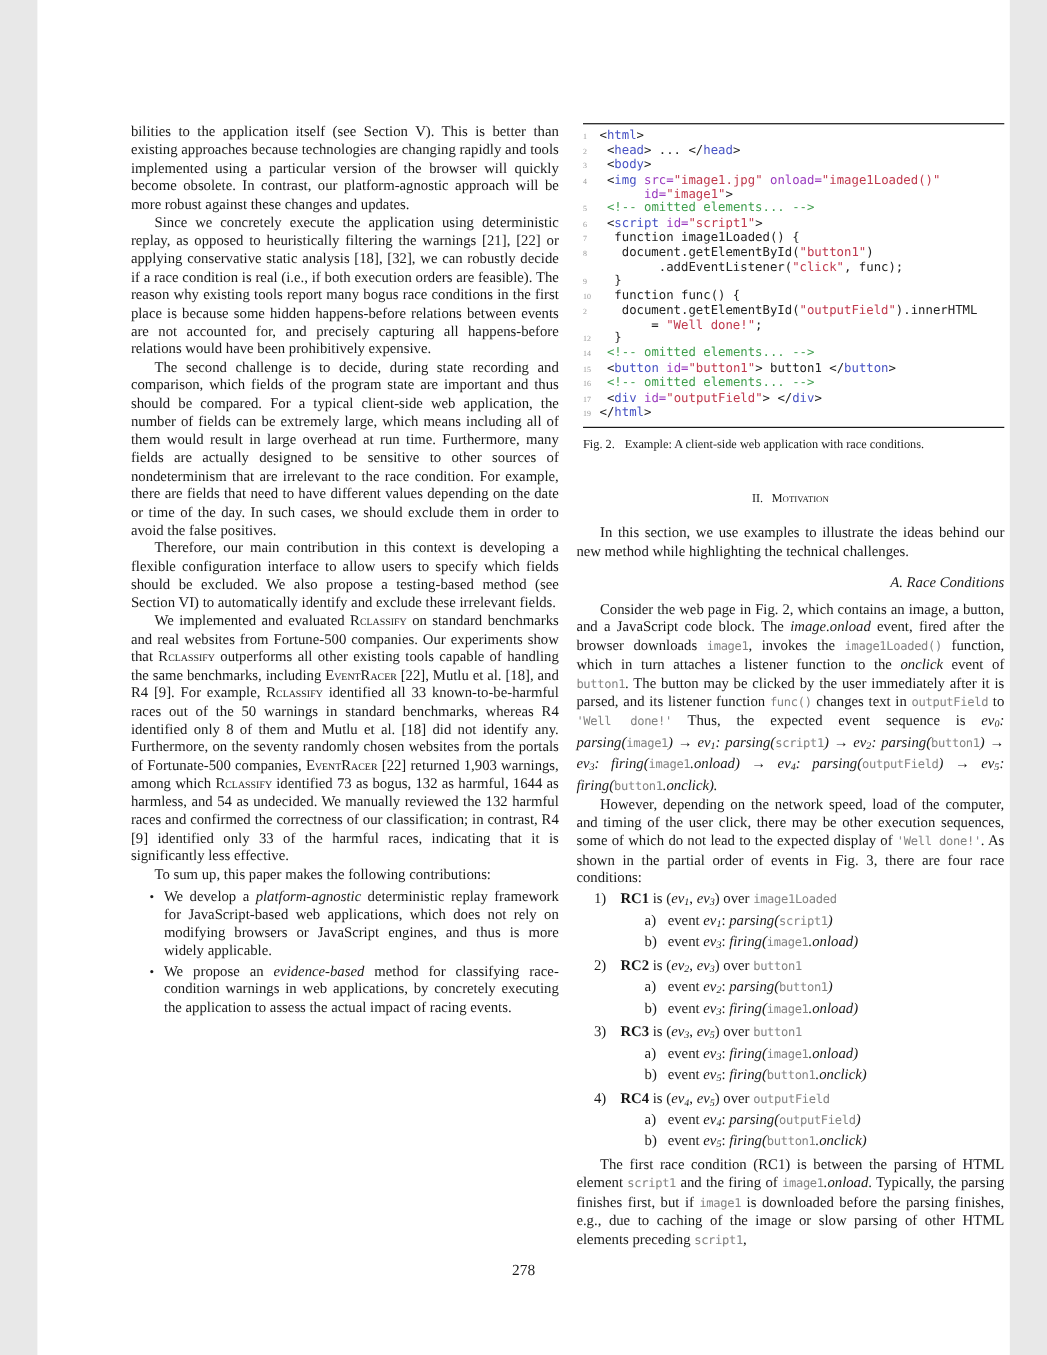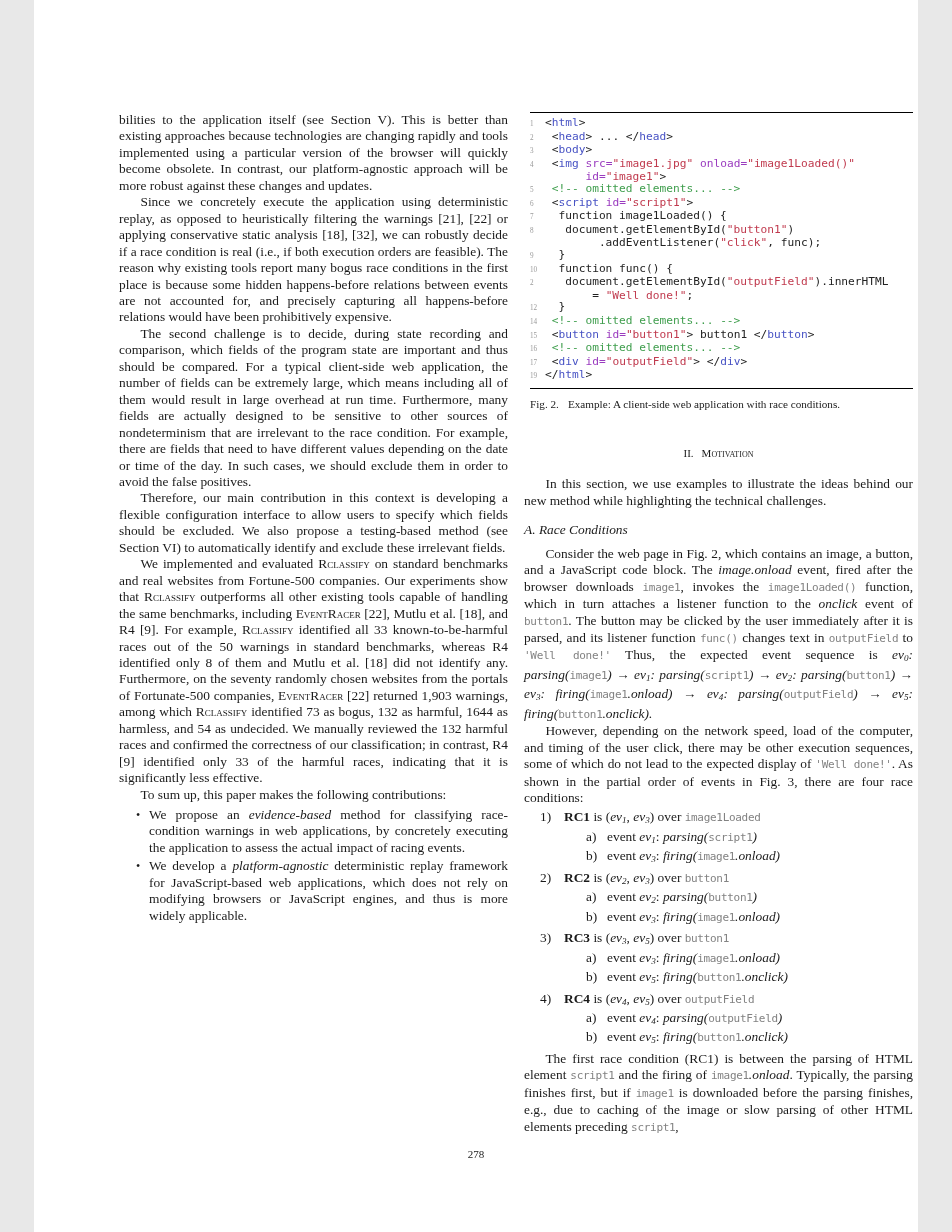--- a/index.html
+++ b/index.html
@@ -45,48 +45,48 @@
   .c-tag{color:#4752c4;}
   .c-att{color:#9a3bbf;}
   .c-str{color:#c03a4e;}
   .c-com{color:#3f9e4d;}
   .c-pln{color:#222;}
   .caption{font-size:11.2px;line-height:14px;margin:8px 0 0 6px;text-align:left;}
   .caption .cap-label{margin-right:9px;}
   
   .sec-head{margin:34px 0 15px 0;text-align:center;font-size:11px;font-weight:normal;}
   .sec-head .sec-num{margin-right:8px;}
-  .sub-head{margin:13px 0 7px 0;font-size:13.4px;font-weight:normal;font-style:italic;text-align:left;}
+  .sub-head{margin:13px 0 7px 0;font-size:13.4px;font-weight:normal;font-style:italic;text-align:right;}
   
   .rc-list{margin:3px 0 2px 0;}
   .rc-head{display:flex;margin-top:2px;}
   .rc-head .lab{flex:none;width:24px;margin-left:16px;text-align:left;}
   .rc-sub{display:flex;}
   .rc-sub .lab{flex:none;width:21px;margin-left:62px;text-align:left;}
   .footer{position:absolute;left:0;top:1148px;width:100%;text-align:center;
-    font-size:11px;}
+    font-size:14px;}
 </style>
 </head>
 <body>
 
 <div class="page">
   <div class="cols">
 
     <div class="col" id="left-col">
       <div id="left-paras">
           <p class="para noindent"><span>bilities to the application itself (see Section V). This is better than existing approaches because technologies are changing rapidly and tools implemented using a particular version of the browser will quickly become obsolete. In contrast, our platform-agnostic approach will be more robust against these changes and updates.</span></p>
           <p class="para"><span>Since we concretely execute the application using deterministic replay, as opposed to heuristically filtering the warnings [21], [22] or applying conservative static analysis [18], [32], we can robustly decide if a race condition is real (i.e., if both execution orders are feasible). The reason why existing tools report many bogus race conditions in the first place is because some hidden happens-before relations between events are not accounted for, and precisely capturing all happens-before relations would have been prohibitively expensive.</span></p>
           <p class="para"><span>The second challenge is to decide, during state recording and comparison, which fields of the program state are important and thus should be compared. For a typical client-side web application, the number of fields can be extremely large, which means including all of them would result in large overhead at run time. Furthermore, many fields are actually designed to be sensitive to other sources of nondeterminism that are irrelevant to the race condition. For example, there are fields that need to have different values depending on the date or time of the day. In such cases, we should exclude them in order to avoid the false positives.</span></p>
           <p class="para"><span>Therefore, our main contribution in this context is developing a flexible configuration interface to allow users to specify which fields should be excluded. We also propose a testing-based method (see Section VI) to automatically identify and exclude these irrelevant fields.</span></p>
           <p class="para"><span>We implemented and evaluated </span><span class="scaps">Rclassify</span><span> on standard benchmarks and real websites from Fortune-500 companies. Our experiments show that </span><span class="scaps">Rclassify</span><span> outperforms all other existing tools capable of handling the same benchmarks, including </span><span class="scaps">EventRacer</span><span> [22], Mutlu et al. [18], and R4 [9]. For example, </span><span class="scaps">Rclassify</span><span> identified all 33 known-to-be-harmful races out of the 50 warnings in standard benchmarks, whereas R4 identified only 8 of them and Mutlu et al. [18] did not identify any. Furthermore, on the seventy randomly chosen websites from the portals of Fortunate-500 companies, </span><span class="scaps">EventRacer</span><span> [22] returned 1,903 warnings, among which </span><span class="scaps">Rclassify</span><span> identified 73 as bogus, 132 as harmful, 1644 as harmless, and 54 as undecided. We manually reviewed the 132 harmful races and confirmed the correctness of our classification; in contrast, R4 [9] identified only 33 of the harmful races, indicating that it is significantly less effective.</span></p>
           <p class="para"><span>To sum up, this paper makes the following contributions:</span></p>
         </div>
       <ul class="bullets" id="bullet-list">
+          <li><span>We develop a </span><span class="it">platform-agnostic</span><span> deterministic replay framework for JavaScript-based web applications, which does not rely on modifying browsers or JavaScript engines, and thus is more widely applicable.</span></li>
           <li><span>We propose an </span><span class="it">evidence-based</span><span> method for classifying race-condition warnings in web applications, by concretely executing the application to assess the actual impact of racing events.</span></li>
-          <li><span>We develop a </span><span class="it">platform-agnostic</span><span> deterministic replay framework for JavaScript-based web applications, which does not rely on modifying browsers or JavaScript engines, and thus is more widely applicable.</span></li>
         </ul>
     </div>
 
     <div class="col" id="right-col">
       <div>
         <div class="codefig" id="code-rows">
             <div class="code-row"><span class="lnum">1</span><span class="lcode"><span class="c-pln">&lt;</span><span class="c-tag">html</span><span class="c-pln">&gt;</span></span></div>
             <div class="code-row"><span class="lnum">2</span><span class="lcode"><span class="c-pln"> &lt;</span><span class="c-tag">head</span><span class="c-pln">&gt; ... &lt;/</span><span class="c-tag">head</span><span class="c-pln">&gt;</span></span></div>
             <div class="code-row"><span class="lnum">3</span><span class="lcode"><span class="c-pln"> &lt;</span><span class="c-tag">body</span><span class="c-pln">&gt;</span></span></div>
             <div class="code-row"><span class="lnum">4</span><span class="lcode"><span class="c-pln"> &lt;</span><span class="c-tag">img</span><span class="c-pln"> </span><span class="c-att">src=</span><span class="c-str">"image1.jpg"</span><span class="c-pln"> </span><span class="c-att">onload=</span><span class="c-str">"image1Loaded()"</span></span></div>

